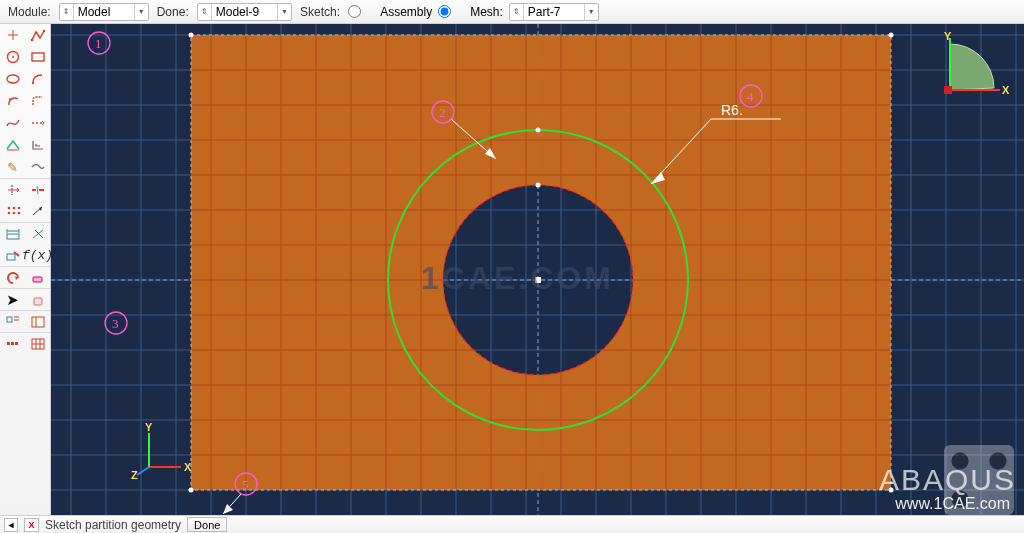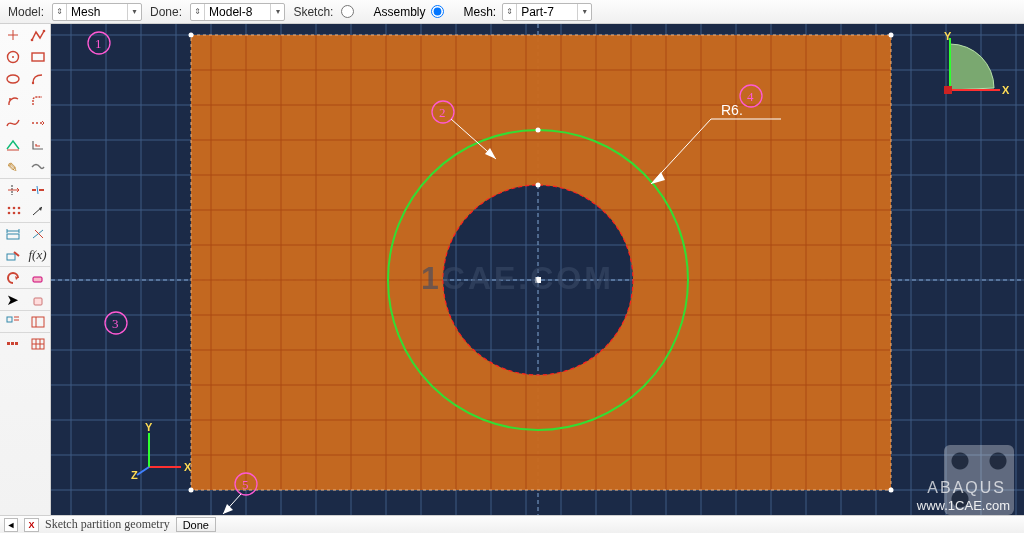--- a/index.html
+++ b/index.html
@@ -120,32 +120,32 @@
     align-items: center;
     gap: 6px;
     padding-left: 4px;
   }
   .status-bar .arrow-btn {
     width: 14px; height: 14px; border: 1px solid #bbb;
     display: flex; align-items: center; justify-content: center;
     font-size: 9px; background: #fff;
   }
   .status-bar .x-btn { color: #c00000; font-weight: bold; width: 15px; }
-  .status-bar .prompt { color: #444; font-family: Liberation Serif, serif; }
+  .status-bar .prompt { color: #444; }
   .status-bar .done-btn {
     border: 1px solid #bbb; background: linear-gradient(#fff,#eee);
     padding: 0 6px; height: 15px; font-size: 11px; display: flex; align-items: center;
   }
 
   .watermark-logo {
     position: absolute;
-    right: 18px;
+    right: 8px;
     bottom: 18px;
     color: rgba(255,255,255,0.7);
-    font-size: 16px;
+    font-size: 30px;
     letter-spacing: 2px;
     display: flex;
     align-items: flex-start;
     gap: 8px;
   }
   .qr {
     position: absolute;
     right: 10px;
     bottom: 0;
     width: 70px; height: 70px;
@@ -155,38 +155,38 @@
       radial-gradient(circle at 16px 54px, #333 8px, transparent 9px),
       #fff;
     opacity: 0.3;
     border-radius: 6px;
   }
   .site-link {
     position: absolute;
     right: 14px;
     bottom: 2px;
     color: rgba(255,255,255,0.9);
-    font-size: 13px;
+    font-size: 16px;
   }
 </style>
 </head>
 <body>
 
 <div class="top-toolbar">
-  <label>Model:</label>
+  <label>Module:</label>
   <span class="combo">
     <span class="combo-btn">⇕</span>
-    <span class="combo-text">Mesh</span>
+    <span class="combo-text">Model</span>
     <span class="combo-btn">▾</span>
   </span>
 
   <label>Done:</label>
   <span class="combo">
     <span class="combo-btn">⇕</span>
-    <span class="combo-text">Model-8</span>
+    <span class="combo-text">Model-9</span>
     <span class="combo-btn">▾</span>
   </span>
 
   <label>Sketch:</label>
   <span class="radio-wrap">
     <input type="radio" name="obj" style="">
     <span>Assembly</span>
   </span>
   <span class="radio-wrap">
     <input type="radio" name="obj" checked="" style="">
@@ -343,21 +343,21 @@
           </svg>
         </div>
     </div>
     <div class="tool-row">
       <div class="tool-btn">
           <svg width="16" height="14">
             <rect x="2" y="6" width="8" height="6" stroke="#38a" fill="none"></rect>
             <path d="M9 4 L14 8" stroke="#c43" stroke-width="2"></path>
           </svg>
         </div>
-      <div class="tool-btn" style="font-style:italic;color:#333;font-family:Liberation Serif, serif">f(x)</div>
+      <div class="tool-btn" style="font-style:italic;color:#333;font-family:Liberation Mono, monospace">f(x)</div>
     </div>
     <div class="tool-row sep">
       <div class="tool-btn">
           <svg width="16" height="14">
             <path d="M13 7 A5 5 0 1 0 8 12" stroke="#c43" stroke-width="2" fill="none"></path>
             <polygon points="13,7 10,5 11,9" fill="#c43"></polygon>
           </svg>
         </div>
       <div class="tool-btn">
           <svg width="16" height="14">

